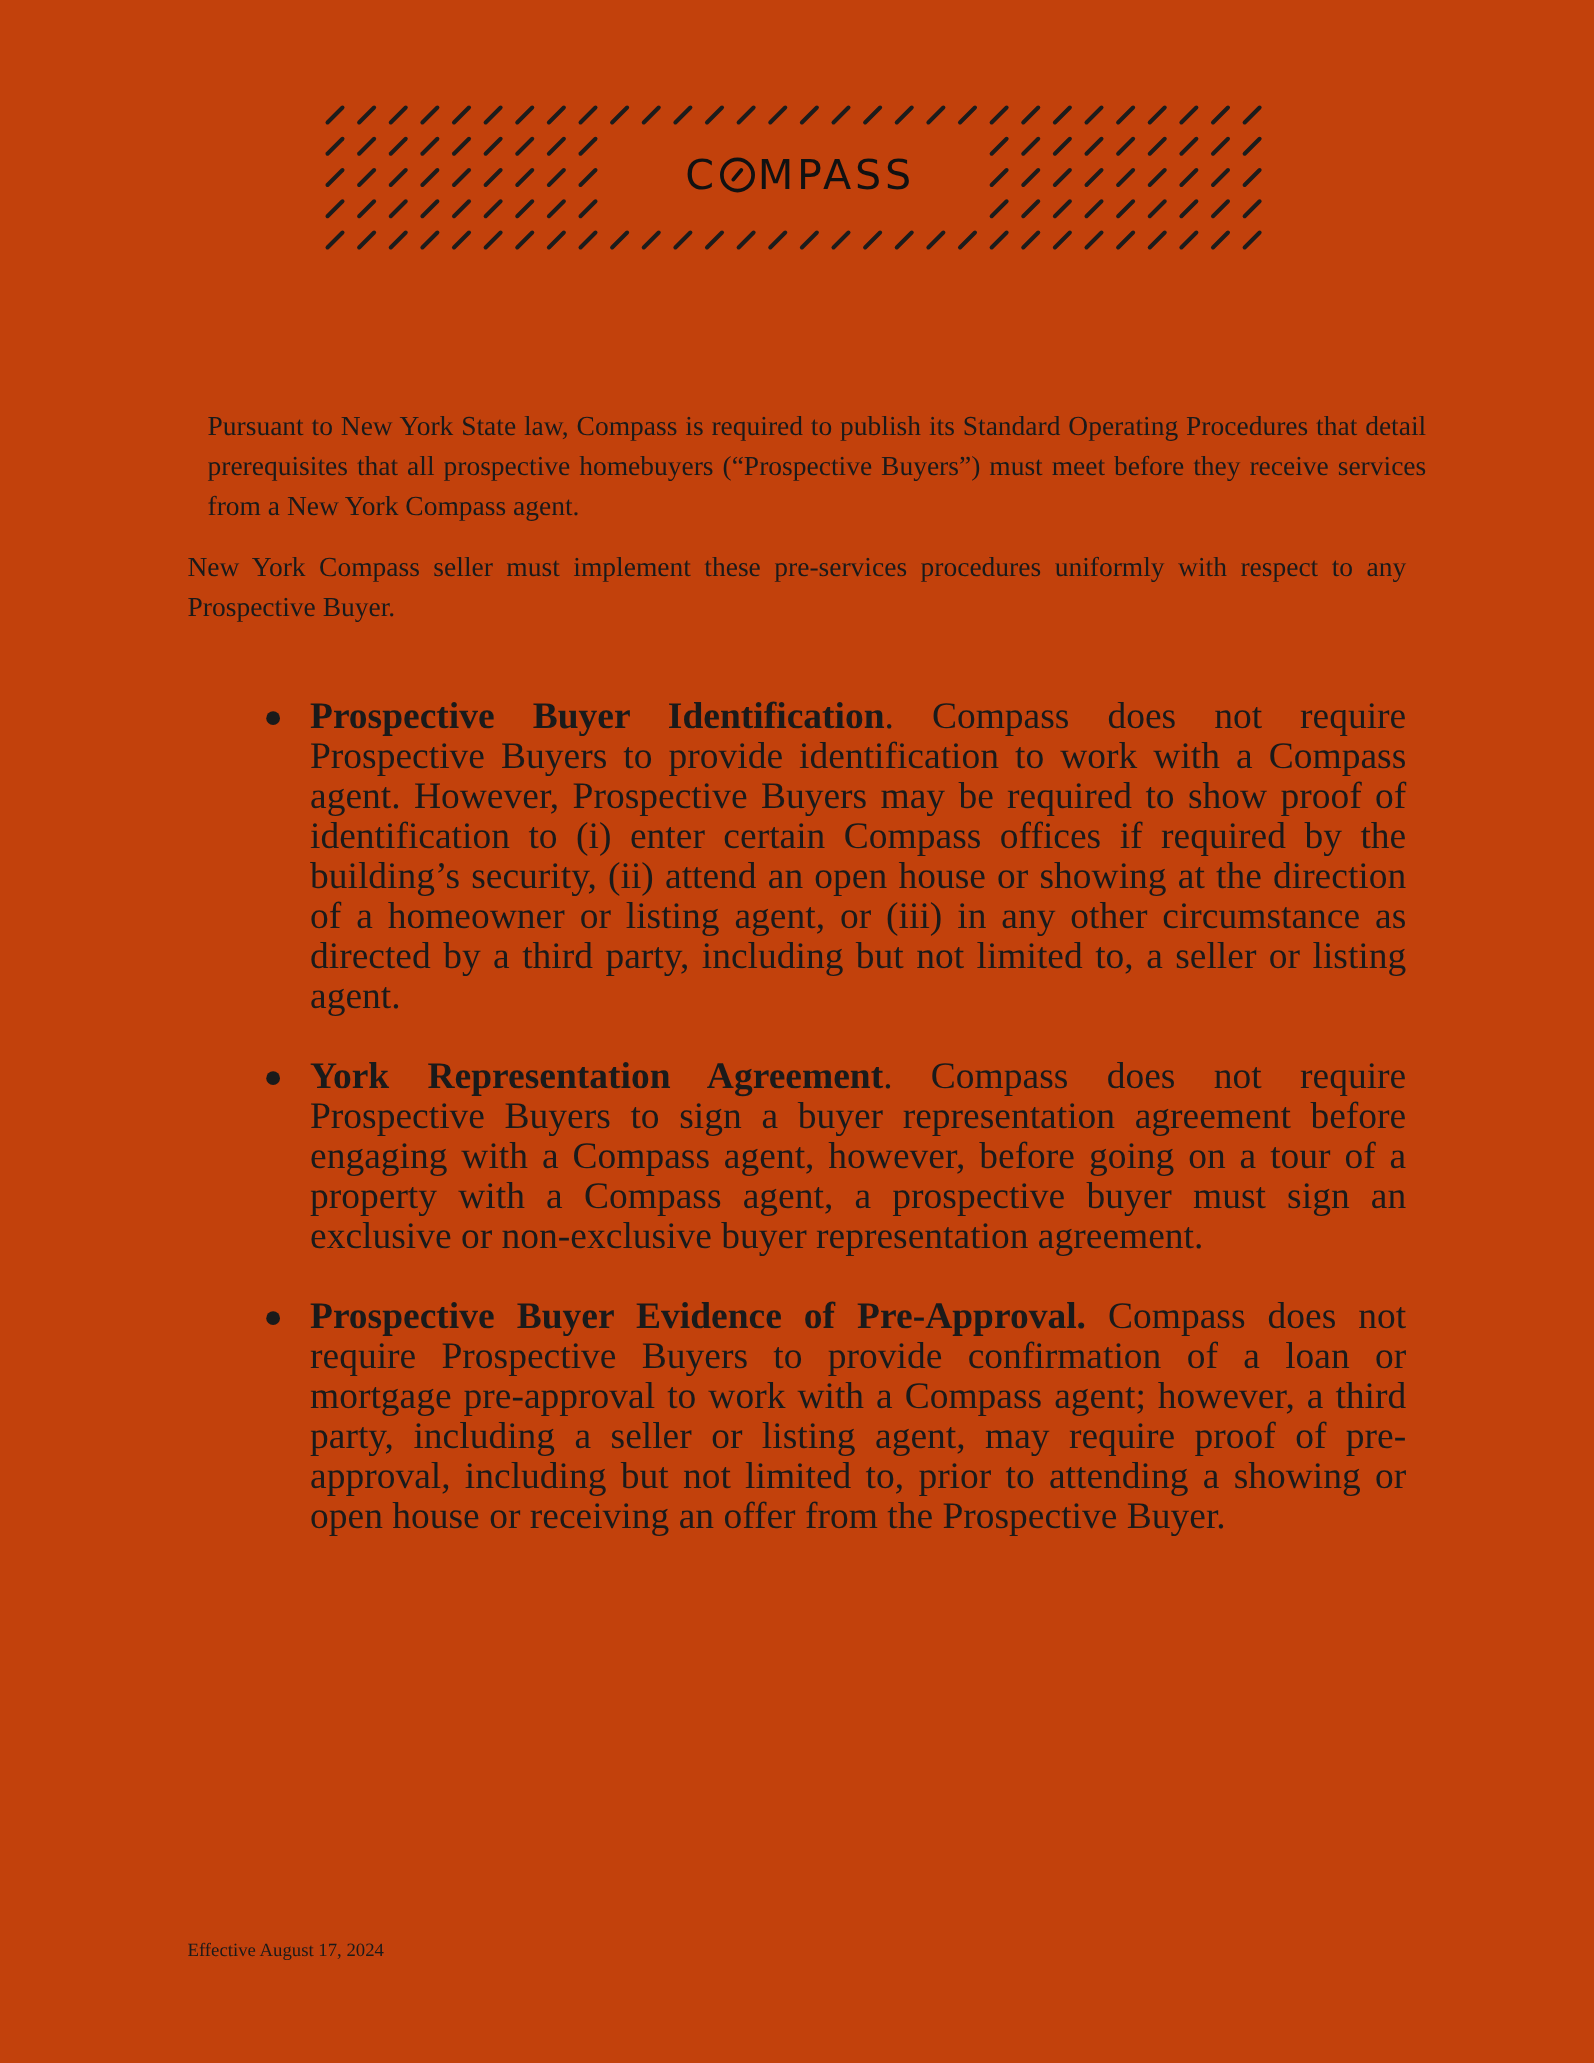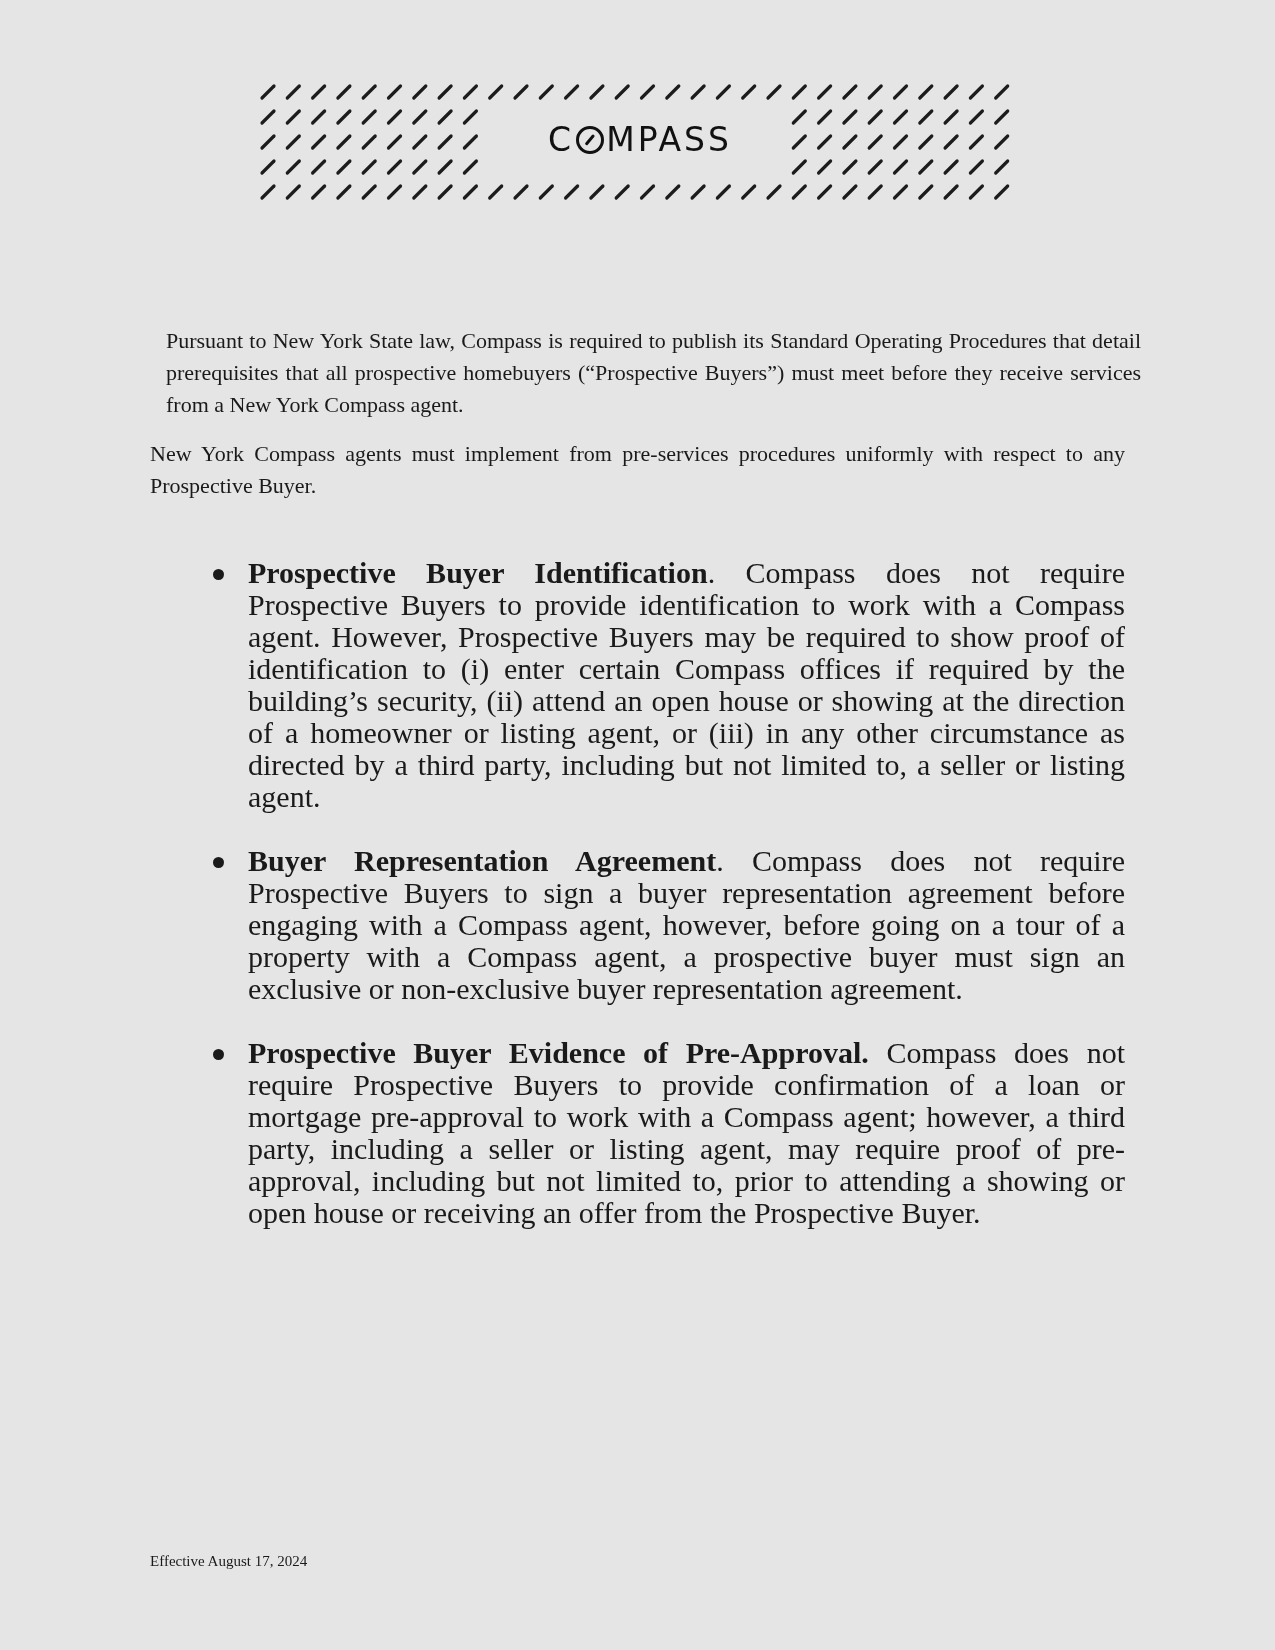--- a/index.html
+++ b/index.html
@@ -1,17 +1,17 @@
 <!DOCTYPE html>
 <html><head>
 <meta charset="utf-8">
 <style>
   html, body { margin: 0; padding: 0; background: #ffffff; }
   body { width: 1275px; height: 1650px; position: relative; overflow: hidden; color: #1a1a1a; }
-  .page { position: absolute; left: 0; top: 0; width: 1275px; height: 1650px; background: #e5e5e5; }
+  .page { position: absolute; left: 0; top: 0; width: 1275px; height: 1650px; background: #c2410c; }
   #logo-band { position: absolute; left: 250px; top: 76px; width: 770px; height: 135px; }
   #logo-band .slash { stroke: #1c1c1c; stroke-width: 3.2; stroke-linecap: round; }
   .brand { position: absolute; left: 500px; top: 120px; width: 280px; text-align: center;
            font-family: "DejaVu Sans", sans-serif; font-size: 33px; letter-spacing: 3px;
            font-weight: 400; color: #111; line-height: 40px; }
   .brand .o { display: inline-block; position: relative; width: 28px; height: 28px; border: 3.4px solid #111;
               border-radius: 50%; box-sizing: border-box; vertical-align: -3px; margin: 0 2px; }
   .brand .o::after { content: ""; position: absolute; left: 50%; top: 50%; width: 3.4px; height: 13px; background: #111;
               transform: translate(-50%,-50%) rotate(40deg); border-radius: 2px; }
   .doc-title { position: absolute; left: 150px; width: 975px; top: 243px; text-align: center;
@@ -147,30 +147,30 @@
       <line x1="669.8000000000001" y1="122" x2="681.8000000000001" y2="110" class="slash"></line>
       <line x1="695.1" y1="122" x2="707.1" y2="110" class="slash"></line>
       <line x1="720.4" y1="122" x2="732.4" y2="110" class="slash"></line>
       <line x1="745.7" y1="122" x2="757.7" y2="110" class="slash"></line>
     </svg>
 
   <div class="brand"><span>C</span><span class="o"></span><span>MPASS</span></div>
 
 
   <p class="para" id="para1" style="margin:16px">Pursuant to New York State law, Compass is required to publish its Standard Operating Procedures that detail prerequisites that all prospective homebuyers (“Prospective Buyers”) must meet before they receive services from a New York Compass agent.</p>
-  <p class="para" id="para2" style="margin:0">New York Compass agents must implement from pre-services procedures uniformly with respect to any Prospective Buyer.</p>
+  <p class="para" id="para2" style="margin:0">New York Compass seller must implement these pre-services procedures uniformly with respect to any Prospective Buyer.</p>
 
   <ul class="bullets">
     <li class="bullet-item">
       <span class="bullet-dot"></span>
       <b>Prospective Buyer Identification</b><span>.</span><span> Compass does not require Prospective Buyers to provide identification to work with a Compass agent. However, Prospective Buyers may be required to show proof of identification to (i) enter certain Compass offices if required by the building’s security, (ii) attend an open house or showing at the direction of a homeowner or listing agent, or (iii) in any other circumstance as directed by a third party, including but not limited to, a seller or listing agent.</span>
     </li>
     <li class="bullet-item">
       <span class="bullet-dot"></span>
-      <b>Buyer Representation Agreement</b><span>.</span><span> Compass does not require Prospective Buyers to sign a buyer representation agreement before engaging with a Compass agent, however, before going on a tour of a property with a Compass agent, a prospective buyer must sign an exclusive or non-exclusive buyer representation agreement.</span>
+      <b>York Representation Agreement</b><span>.</span><span> Compass does not require Prospective Buyers to sign a buyer representation agreement before engaging with a Compass agent, however, before going on a tour of a property with a Compass agent, a prospective buyer must sign an exclusive or non-exclusive buyer representation agreement.</span>
     </li>
     <li class="bullet-item">
       <span class="bullet-dot"></span>
       <b>Prospective Buyer Evidence of Pre-Approval.</b><span></span><span> Compass does not require Prospective Buyers to provide confirmation of a loan or mortgage pre-approval to work with a Compass agent; however, a third party, including a seller or listing agent, may require proof of pre-approval, including but not limited to, prior to attending a showing or open house or receiving an offer from the Prospective Buyer.</span>
     </li>
   </ul>
 
   <div class="footer">Effective August 17, 2024</div>
 </div>
 

